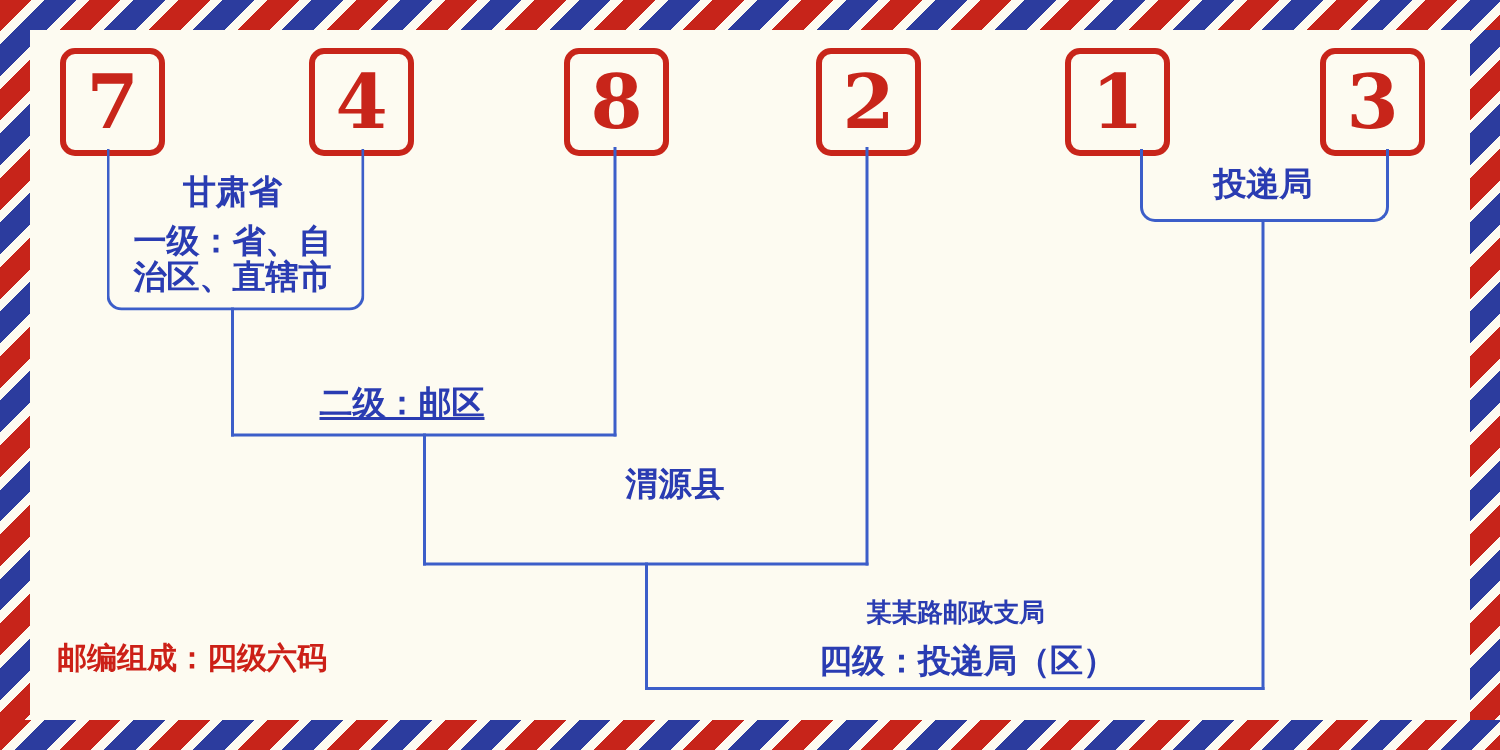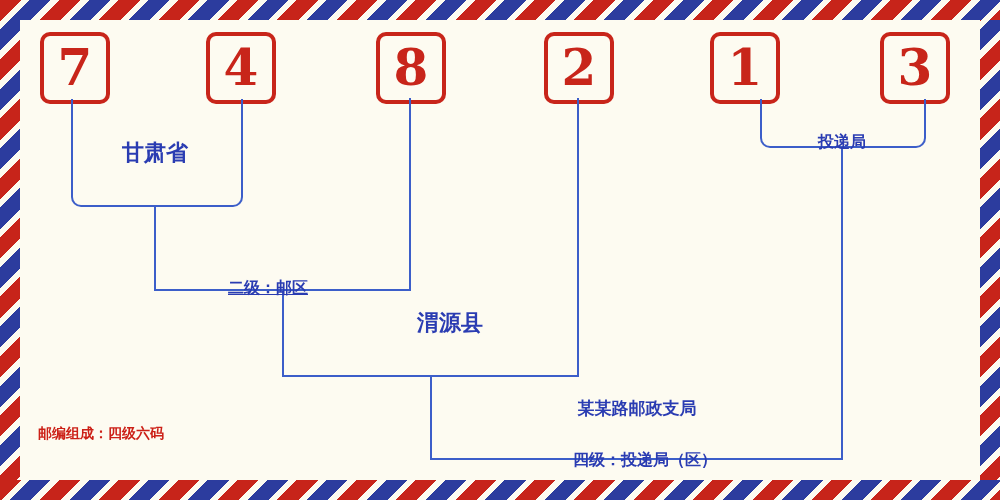--- a/index.html
+++ b/index.html
@@ -49,25 +49,25 @@
   }
   .bracket1 { left:71px; top:99px; width:168px; height:106px; }
   .bracket2 { left:760px; top:99px; width:162px; height:47px; }
 
   
   .label {
     position:absolute; color:#2a3cb2; font-weight:bold;
     white-space:nowrap; transform:translateX(-50%);
   }
   .big { font-size:22px; }
-  .mid { font-size:16px;margin-top:24px; }
+  .mid { font-size:22px; }
   .small { font-size:17px; }
   .red-note {
     position:absolute; left:38px; top:425px;
-    color:#cc2017; font-weight:bold; font-size:14px; white-space:nowrap;
+    color:#cc2017; font-weight:bold; font-size:20px; white-space:nowrap;
   }
 </style>
 </head>
 <body>
 
 <div class="page">
 
   <div class="stripe stripe-v stripe-left"></div>
   <div class="stripe stripe-v stripe-right"></div>
   <div class="stripe stripe-h stripe-top"></div>
@@ -100,21 +100,23 @@
 
   <div class="line lv" style="left:282px; top:289px; height:88px;"></div>
   <div class="line lh" style="left:282px; top:375px; width:297px;"></div>
   <div class="line lv" style="left:577px; top:98px; height:279px;"></div>
 
   <div class="bracket bracket2"></div>
   <div class="line lv" style="left:430px; top:375px; height:85px;"></div>
   <div class="line lh" style="left:430px; top:458px; width:413px;"></div>
   <div class="line lv" style="left:841px; top:146px; height:314px;"></div>
 
-  <div class="label big" style="left:155px; top:113px;margin-top:25px;">甘肃省</div>
+  <div class="label big" style="left:155px; top:113px;">甘肃省</div>
+  <div class="label mid" style="left:155px; top:146px;">一级：省、自</div>
+  <div class="label mid" style="left:155px; top:170px;">治区、直辖市</div>
 
   <div class="label mid" style="left:268px; top:254px;text-decoration:underline;">二级：邮区</div>
 
   <div class="label big" style="left:450px; top:308px;">渭源县</div>
 
   <div class="label mid" style="left:842px; top:108px;">投递局</div>
   <div class="label mid" style="left:645px; top:426px;">四级：投递局（区）</div>
   <div class="label small" style="left:637px; top:397px;">某某路邮政支局</div>
 
   <div class="red-note">邮编组成：四级六码</div>

